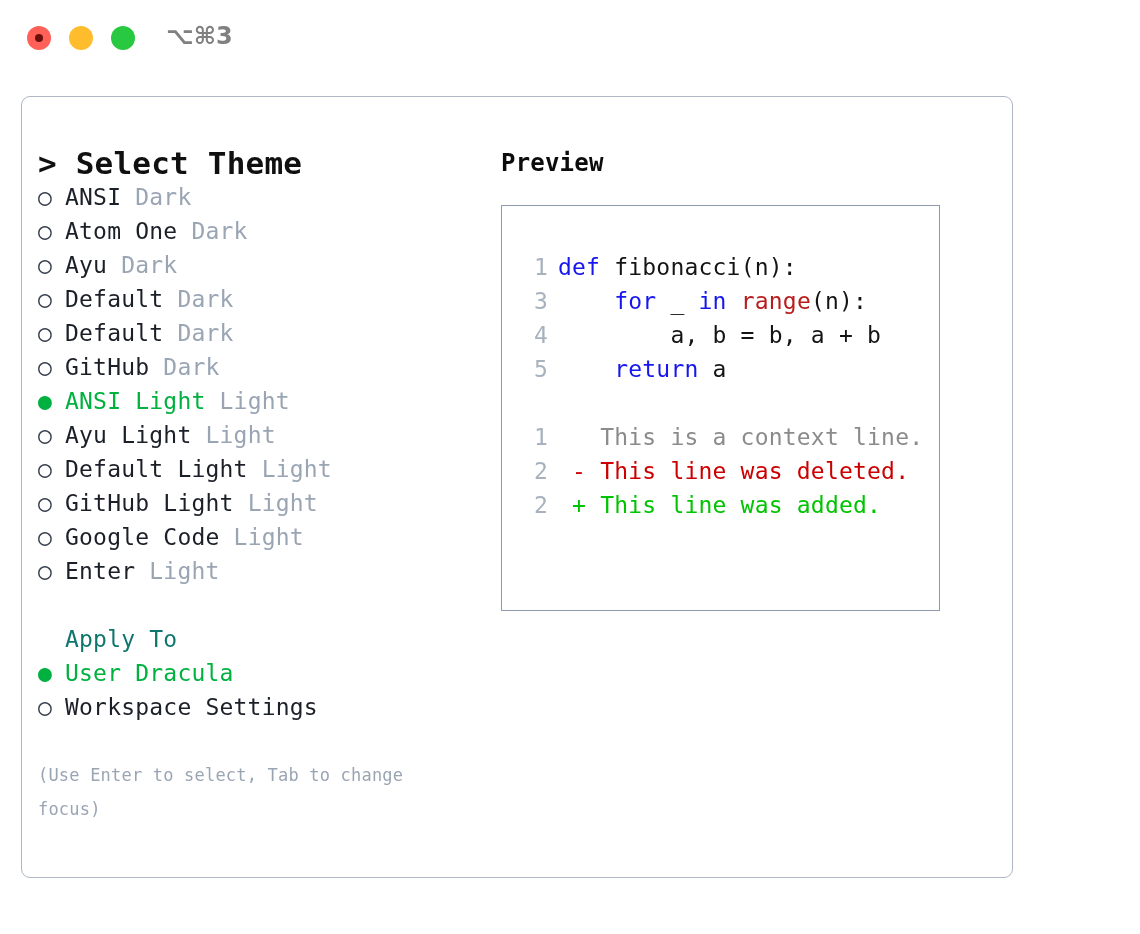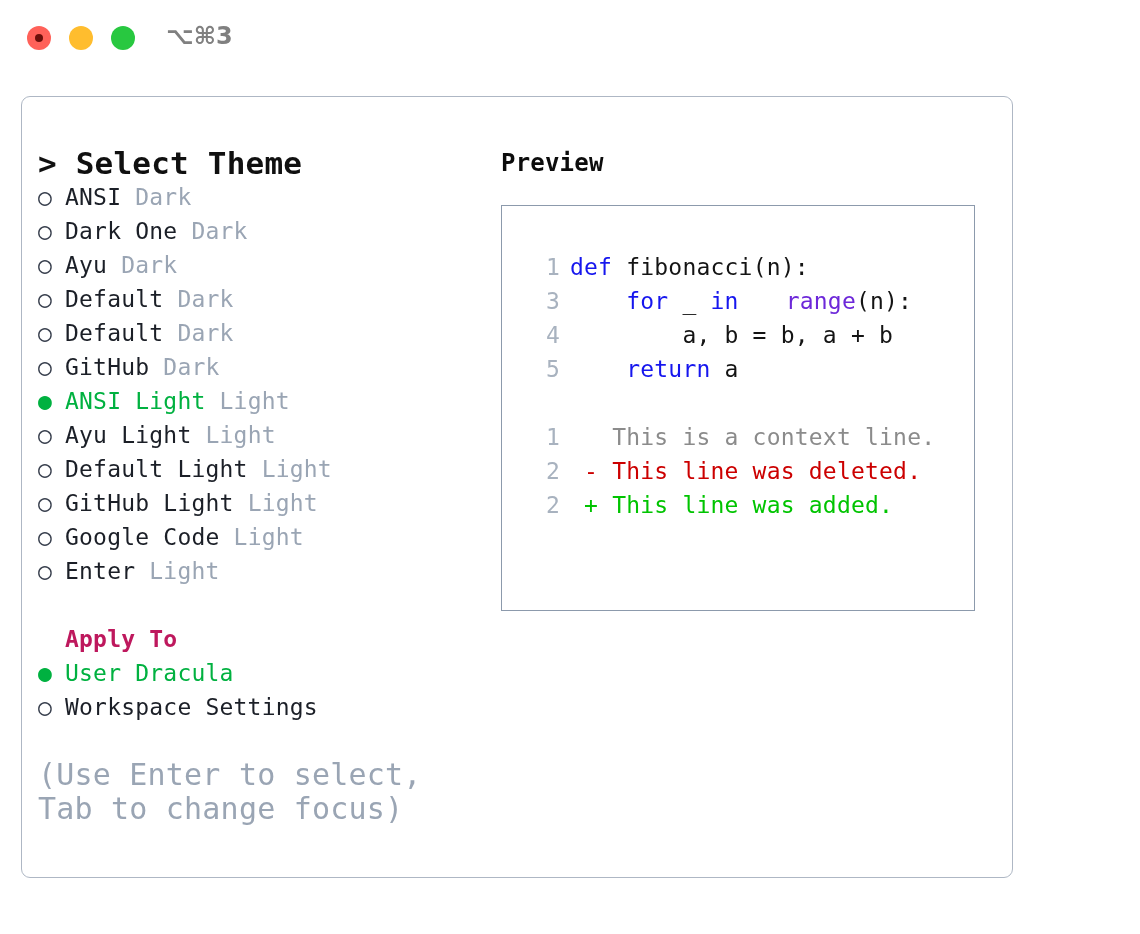--- a/index.html
+++ b/index.html
@@ -119,68 +119,67 @@
   }
   .marker.dot-filled { color: #00b140; }
   .label { color: #1b1f27; }
   .row.selected .label { color: #00b140; }
   .variant { color: #9aa5b4; }
   .spacer-line { height: 34px; }
 
   .subsection-heading {
     font-size: 23px;
     line-height: 34px;
-    color: #be185d;
+    color: #0f766e;
     white-space: pre;
     padding-left: 27px;
     letter-spacing: 0.2px;
-    font-weight: bold;
   }
 
   #hint-text {
     margin-top: 34px;
-    font-size: 30px;
+    font-size: 17px;
     line-height: 34px;
     color: #9aa5b4;
     max-width: 402px;
     letter-spacing: 0.2px;
   }
 
   
   #preview-title {
     font-size: 24px;
     font-weight: bold;
     color: #0c0c0c;
     line-height: 34px;
     letter-spacing: 0.2px;
   }
   #preview-box {
     margin-top: 25px;
-    width: 474px;
+    width: 439px;
     height: 406px;
     border: 1.6px solid #8c9aac;
     box-sizing: border-box;
     background: #ffffff;
-    padding: 44px 0 0 34px;
+    padding: 44px 0 0 22px;
   }
   .code-line, .diff-line {
     font-size: 23px;
     line-height: 34px;
     white-space: pre;
     letter-spacing: 0.2px;
   }
   .lineno {
     color: #a8b2bf;
     display: inline-block;
     width: 24px;
     text-align: right;
     margin-right: 10px;
   }
   .tok-kw   { color: #1616ee; }
-  .tok-fn   { color: #6d28d9; margin-left: 33px; }
+  .tok-fn   { color: #b91c1c; }
   .tok-num  { color: #00c400; }
   .tok-id   { color: #141414; }
   .diff-ctx { color: #8b8b8b; }
   .diff-del { color: #cc0000; }
   .diff-add { color: #00c400; }
   .diff-gap { height: 34px; }
 </style>
 </head>
 <body>
 
@@ -196,21 +195,21 @@
   </div>
 
   <div id="content-panel">
 
     <div id="theme-column">
 
       <div class="section-heading"><span>&gt;</span> <span>Select Theme</span></div>
 
       <div id="theme-list">
           <div class="row"><span class="marker">○</span><span class="label">ANSI</span><span class="variant"> Dark</span></div>
-          <div class="row"><span class="marker">○</span><span class="label">Dark One</span><span class="variant"> Dark</span></div>
+          <div class="row"><span class="marker">○</span><span class="label">Atom One</span><span class="variant"> Dark</span></div>
           <div class="row"><span class="marker">○</span><span class="label">Ayu</span><span class="variant"> Dark</span></div>
           <div class="row"><span class="marker">○</span><span class="label">Default</span><span class="variant"> Dark</span></div>
           <div class="row"><span class="marker">○</span><span class="label">Default</span><span class="variant"> Dark</span></div>
           <div class="row"><span class="marker">○</span><span class="label">GitHub</span><span class="variant"> Dark</span></div>
           <div class="row selected"><span class="marker dot-filled">●</span><span class="label">ANSI Light</span><span class="variant"> Light</span></div>
           <div class="row"><span class="marker">○</span><span class="label">Ayu Light</span><span class="variant"> Light</span></div>
           <div class="row"><span class="marker">○</span><span class="label">Default Light</span><span class="variant"> Light</span></div>
           <div class="row"><span class="marker">○</span><span class="label">GitHub Light</span><span class="variant"> Light</span></div>
           <div class="row"><span class="marker">○</span><span class="label">Google Code</span><span class="variant"> Light</span></div>
           <div class="row"><span class="marker">○</span><span class="label">Enter</span><span class="variant"> Light</span></div>

